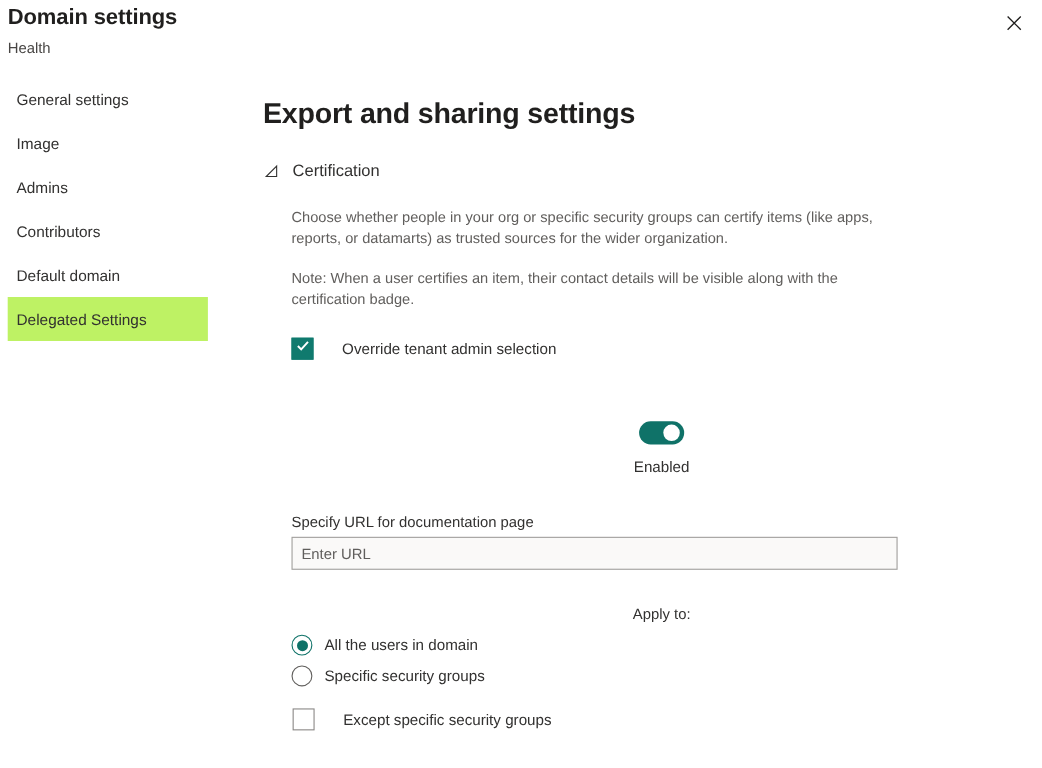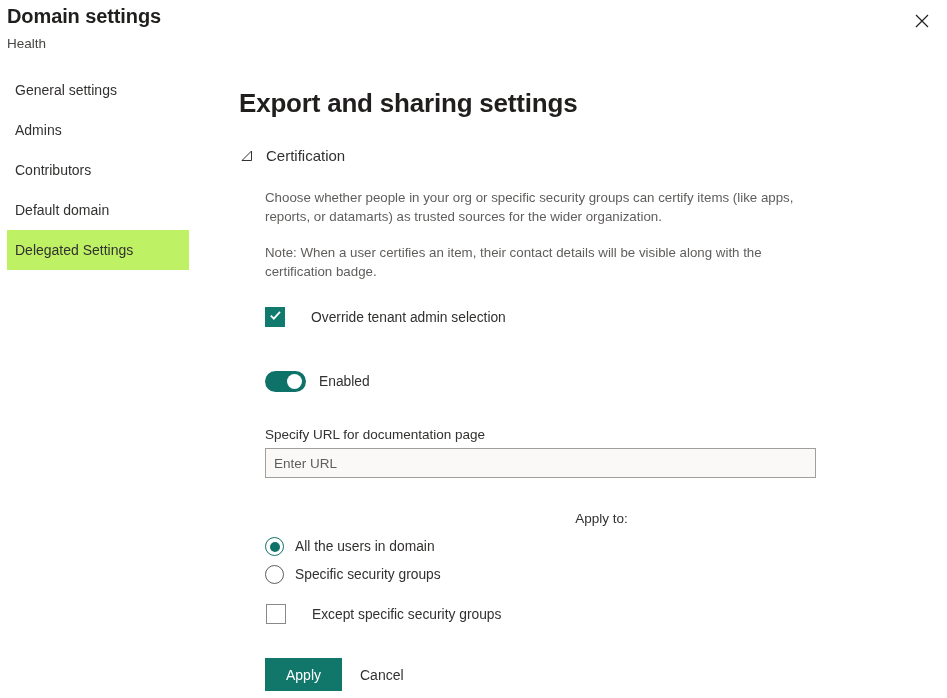--- a/index.html
+++ b/index.html
@@ -153,21 +153,22 @@
   .check-label {
     font-size: 13.8px;
     color: #323130;
   }
 
   
   .toggle-row {
     display: flex;
     align-items: center;
     gap: 13px;
-    margin-top: 44px;
+    margin-top: 56px;
+    flex-direction: column;
   }
   .toggle {
     width: 41px;
     height: 21px;
     border-radius: 11px;
     background: #0f7268;
     position: relative;
     cursor: pointer;
     flex: none;
   }
@@ -292,20 +293,23 @@
       </svg>
     </span>
   </button>
 </div>
 
 <nav class="sidebar">
   <div class="sidebar-item">
     <span>General settings</span>
   </div>
   <div class="sidebar-item">
+    <span>Image</span>
+  </div>
+  <div class="sidebar-item">
     <span>Admins</span>
   </div>
   <div class="sidebar-item">
     <span>Contributors</span>
   </div>
   <div class="sidebar-item">
     <span>Default domain</span>
   </div>
   <div class="sidebar-item selected">
     <span>Delegated Settings</span>

